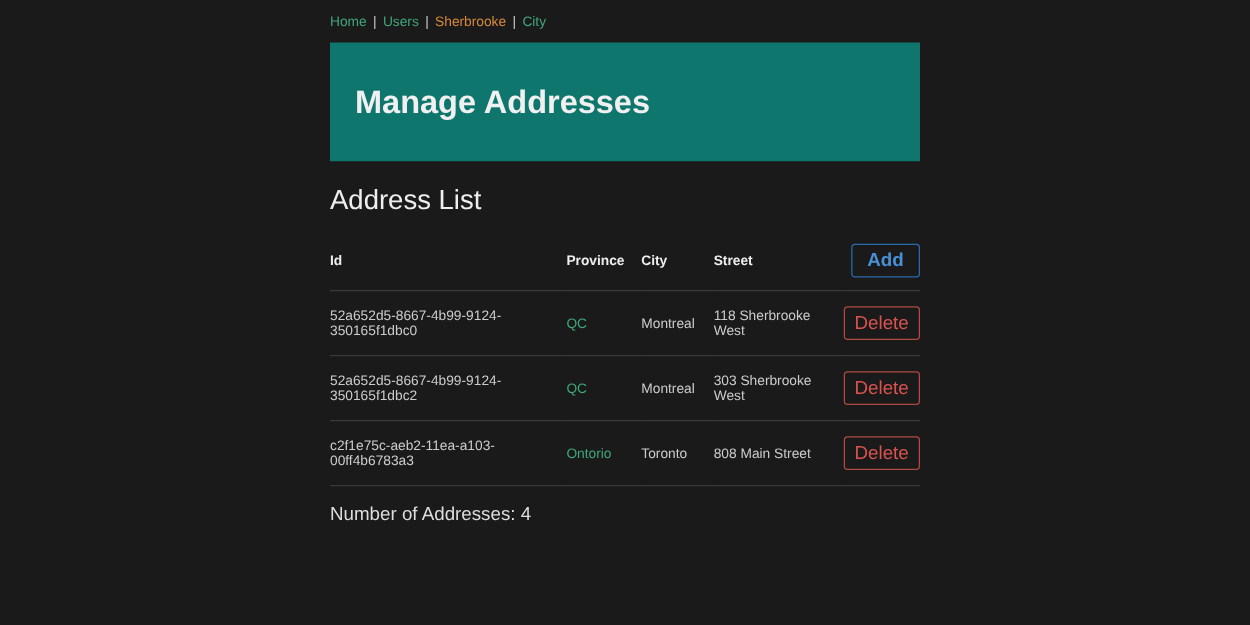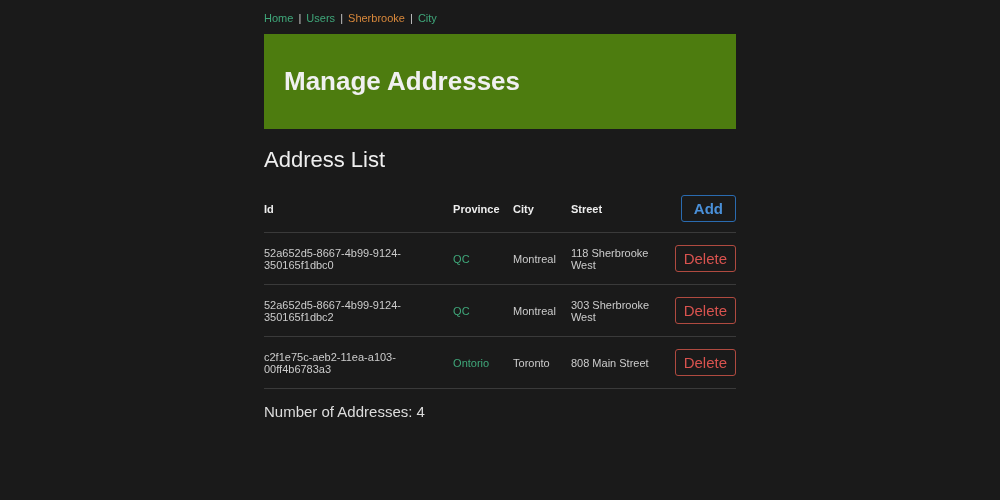--- a/index.html
+++ b/index.html
@@ -16,21 +16,21 @@
     }
     .breadcrumb {
       font-size: 11px;
       margin-bottom: 10px;
     }
     .breadcrumb a { text-decoration: none; }
     .breadcrumb .link-green { color: #3fa77a; }
     .breadcrumb .link-orange { color: #d8883b; }
     .breadcrumb .sep { color: #ccc; margin: 0 2px; }
     .jumbo {
-      background: #4d7c0f;
+      background: #0f766e;
       padding: 32px 20px;
       margin-bottom: 18px;
     }
     .jumbo h1 {
       color: #f0f0f0;
       font-size: 26px;
       font-weight: 600;
     }
     .section-title {
       font-size: 22px;

